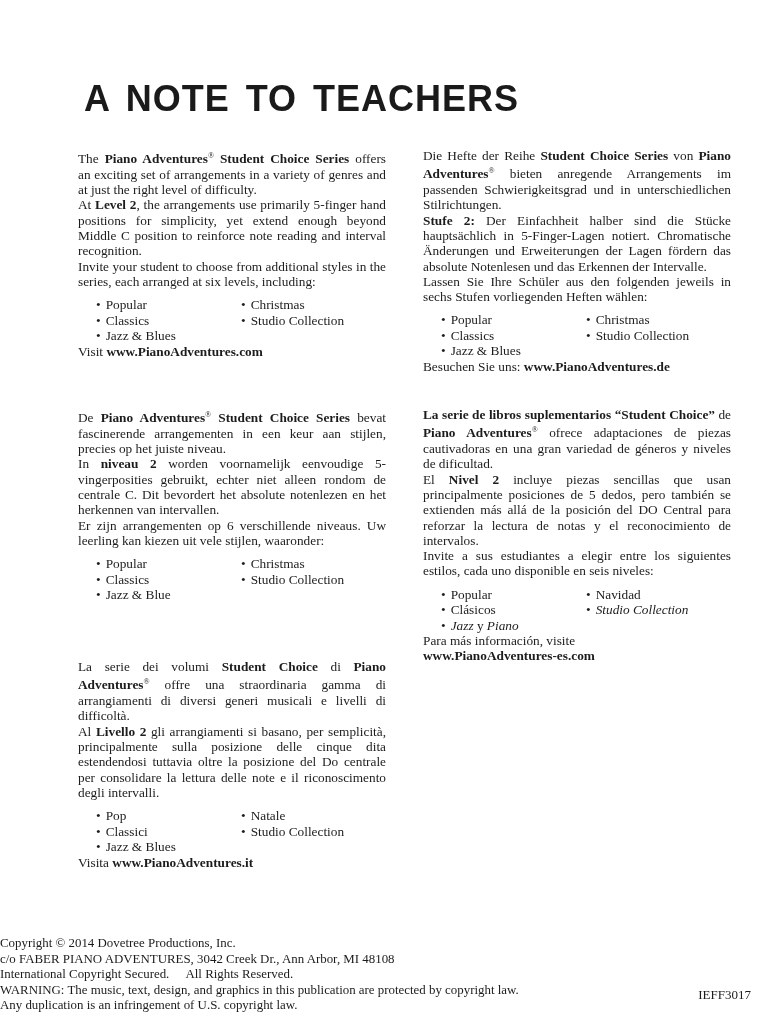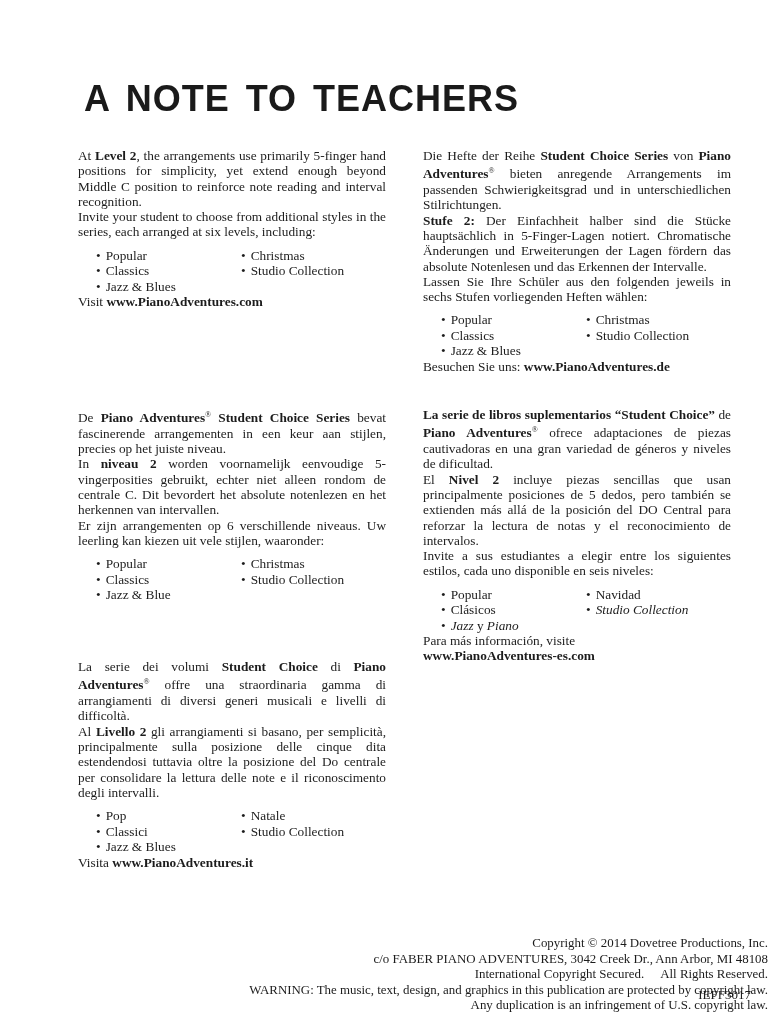--- a/index.html
+++ b/index.html
@@ -48,41 +48,42 @@
     text-align: left;
   }
   .list-col { line-height: 15.5px; }
   .list-col:first-child { width: 145px; }
   .bullet { margin-right: 5px; }
   .footer {
     position: absolute;
     left: 0;
     right: 0;
     top: 936px;
-    text-align: right;
+    text-align: left;
     font-size: 12.9px;
     line-height: 15.6px;
     color: #1c1c1c;
   }
   .product-code {
     position: absolute;
     right: 17px;
     top: 987px;
     font-size: 13px;
     color: #1c1c1c;
   }
 </style>
 </head>
 <body>
 
 <div class="page">
 
   <h1 class="title">A NOTE TO TEACHERS</h1>
 
   <section class="block block-english">
+      <p><span>The </span><span class="b">Piano Adventures</span><span class="b sup">®</span><span class="b"> Student Choice Series</span><span> offers an exciting set of arrangements in a variety of genres and at just the right level of difficulty.</span></p>
       <p><span>At </span><span class="b">Level 2</span><span>, the arrangements use primarily 5-finger hand positions for simplicity, yet extend enough beyond Middle C position to reinforce note reading and interval recognition.</span></p>
       <p><span>Invite your student to choose from additional styles in the series, each arranged at six levels, including:</span></p>
       <div class="style-list">
         <div class="list-col">
           <div class="list-item"><span class="bullet">•</span><span>Popular</span></div>
           <div class="list-item"><span class="bullet">•</span><span>Classics</span></div>
           <div class="list-item"><span class="bullet">•</span><span>Jazz &amp; Blues</span></div>
         </div>
         <div class="list-col">
           <div class="list-item"><span class="bullet">•</span><span>Christmas</span></div>

